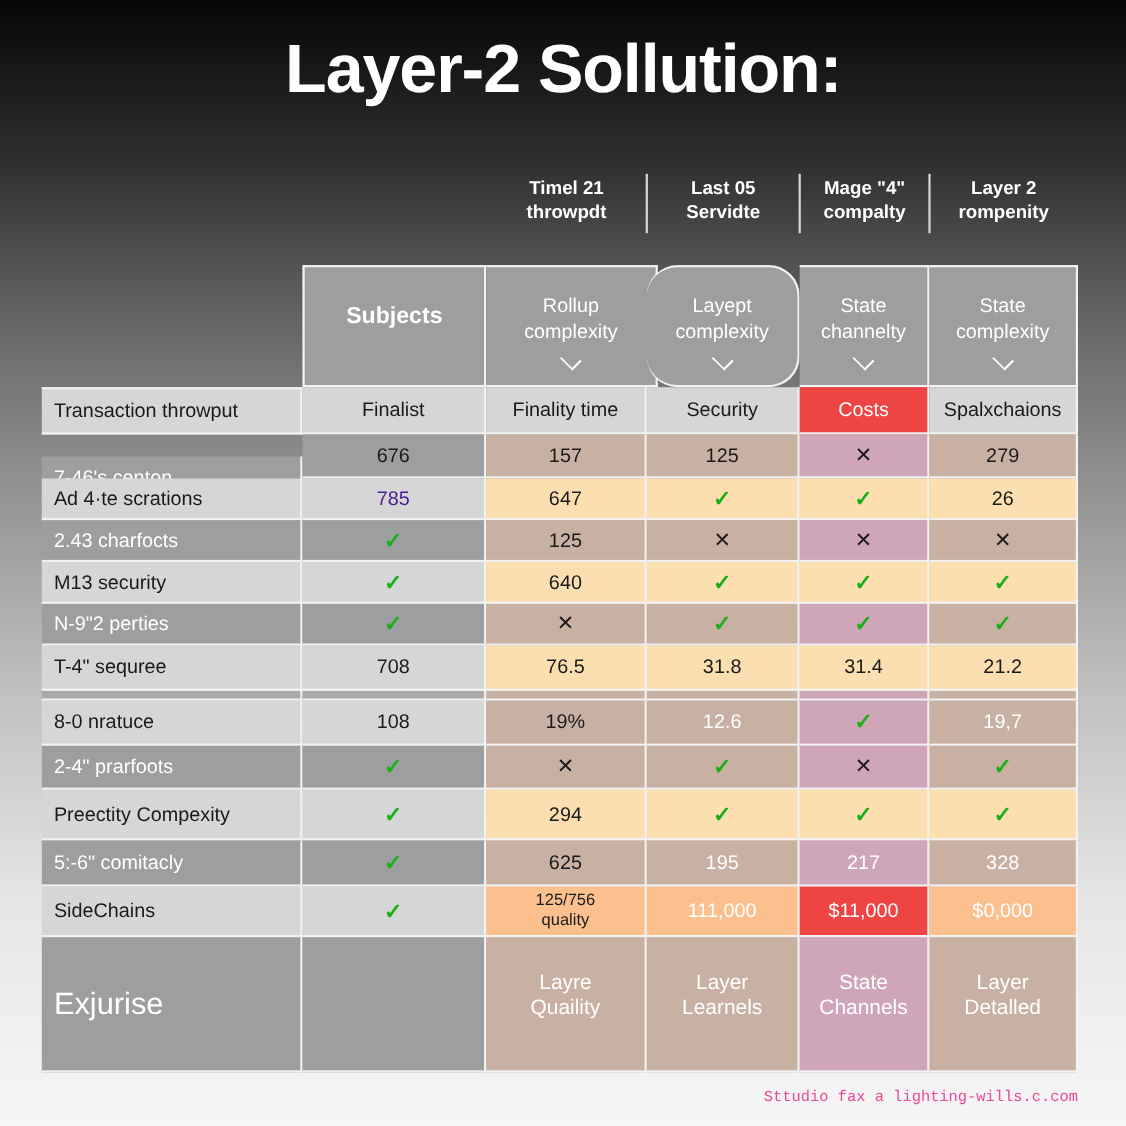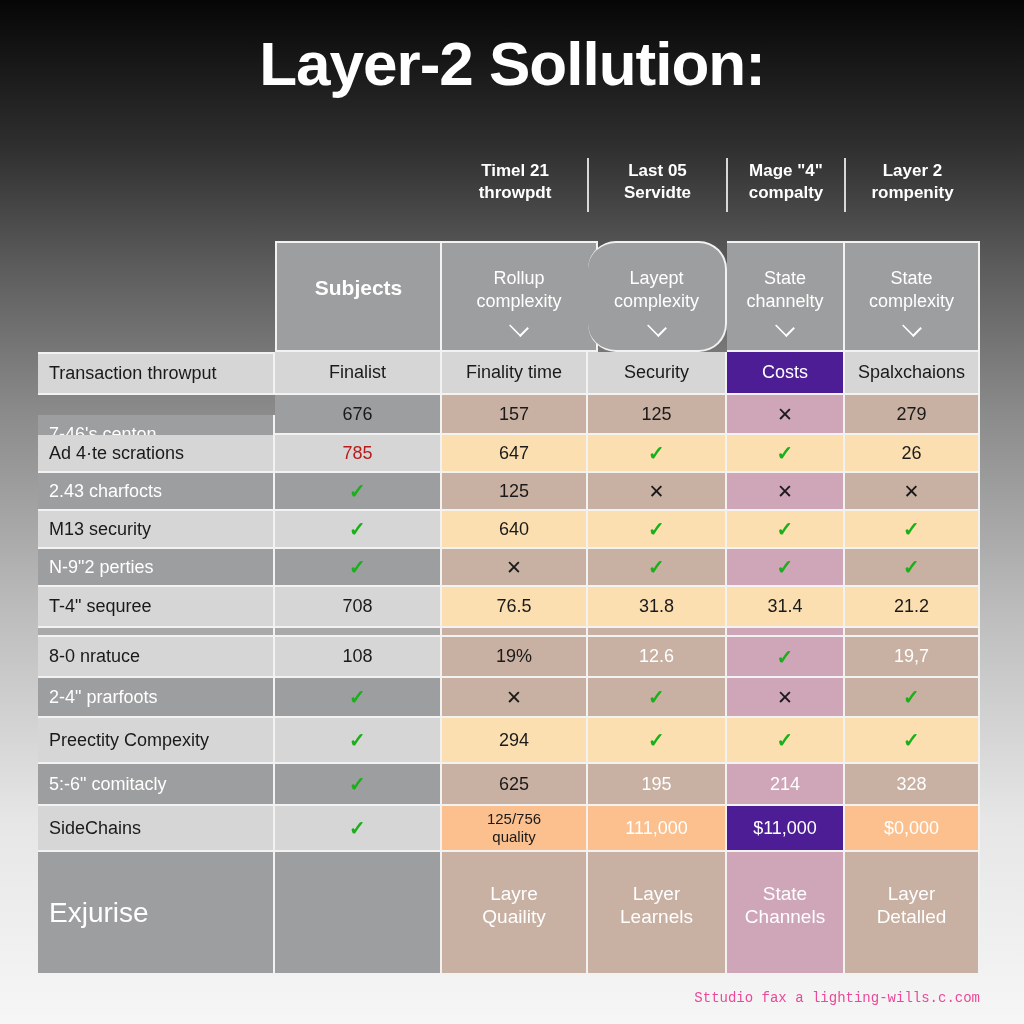--- a/index.html
+++ b/index.html
@@ -17,21 +17,21 @@
   .top-sep { position:absolute; top:158px; width:2px; height:54px; background:#d8d8d8; }
   .cell { position:absolute; box-sizing:border-box; display:flex; align-items:center; justify-content:center; text-align:center; border-right:2px solid #f2f2f2; border-bottom:2px solid #f2f2f2; font-size:18px; color:#1a1a1a; }
   .lbl { justify-content:flex-start; padding-left:11px; }
   .hdr { flex-direction:column; color:#fff; font-size:18px; line-height:23px; background:#9d9e9f; }
   .chev { margin-top:6px; width:14px; height:14px; border-right:2px solid #fff; border-bottom:2px solid #fff; transform:rotate(45deg) scaleY(0.75); margin-bottom:8px; }
   .light { background:#d6d6d6; }
   .dark { background:#9d9e9f; color:#fff; }
   .brown { background:#c8b0a2; }
   .peach { background:#fbdfb0; }
   .pink { background:#cfa5b8; }
-  .purple { background:#4c1d95; color:#fff; }
+  .purple { background:#ef4444; color:#fff; }
   .orange { background:#fbc08e; }
   .white-t { color:#fff; }
   .check { color:#19b019; font-size:20px; font-weight:bold; }
   .cross { color:#1a1a1a; font-size:19px; }
   .footer { position:absolute; right:44px; top:990px; font-size:14px; color:#ec4899;font-family:Liberation Mono, monospace; }
 </style>
 </head>
 <body>
 
 <div class="title">Layer-2 Sollution:</div>
@@ -119,21 +119,21 @@
     <div class="cell pink" style="left: 727px; top: 395px; width: 118px; height: 40px;">
       <span class="cross">✕</span>
     </div>
     <div class="cell brown" style="left: 845px; top: 395px; width: 135px; height: 40px;">
       <span>279</span>
     </div>
     <div class="cell light lbl" style="left: 38px; top: 435px; width: 237px; height: 38px;">
       <span>Ad 4·te scrations</span>
     </div>
     <div class="cell light" style="left: 275px; top: 435px; width: 167px; height: 38px;">
-      <span style="color: #b91c1c;">785</span>
+      <span style="color: #4c1d95;">785</span>
     </div>
     <div class="cell peach" style="left: 442px; top: 435px; width: 146px; height: 38px;">
       <span>647</span>
     </div>
     <div class="cell peach" style="left: 588px; top: 435px; width: 139px; height: 38px;">
       <span class="check">✓</span>
     </div>
     <div class="cell peach" style="left: 727px; top: 435px; width: 118px; height: 38px;">
       <span class="check">✓</span>
     </div>
@@ -272,21 +272,21 @@
     <div class="cell dark" style="left: 275px; top: 764px; width: 167px; height: 42px;">
       <span class="check">✓</span>
     </div>
     <div class="cell brown" style="left: 442px; top: 764px; width: 146px; height: 42px;">
       <span>625</span>
     </div>
     <div class="cell brown" style="left: 588px; top: 764px; width: 139px; height: 42px;">
       <span style="color: rgb(255, 255, 255);">195</span>
     </div>
     <div class="cell pink" style="left: 727px; top: 764px; width: 118px; height: 42px;">
-      <span style="color: rgb(255, 255, 255);">214</span>
+      <span style="color: rgb(255, 255, 255);">217</span>
     </div>
     <div class="cell brown" style="left: 845px; top: 764px; width: 135px; height: 42px;">
       <span style="color: rgb(255, 255, 255);">328</span>
     </div>
     <div class="cell light lbl" style="left: 38px; top: 806px; width: 237px; height: 46px;">
       <span>SideChains</span>
     </div>
     <div class="cell light" style="left: 275px; top: 806px; width: 167px; height: 46px;">
       <span class="check">✓</span>
     </div>

